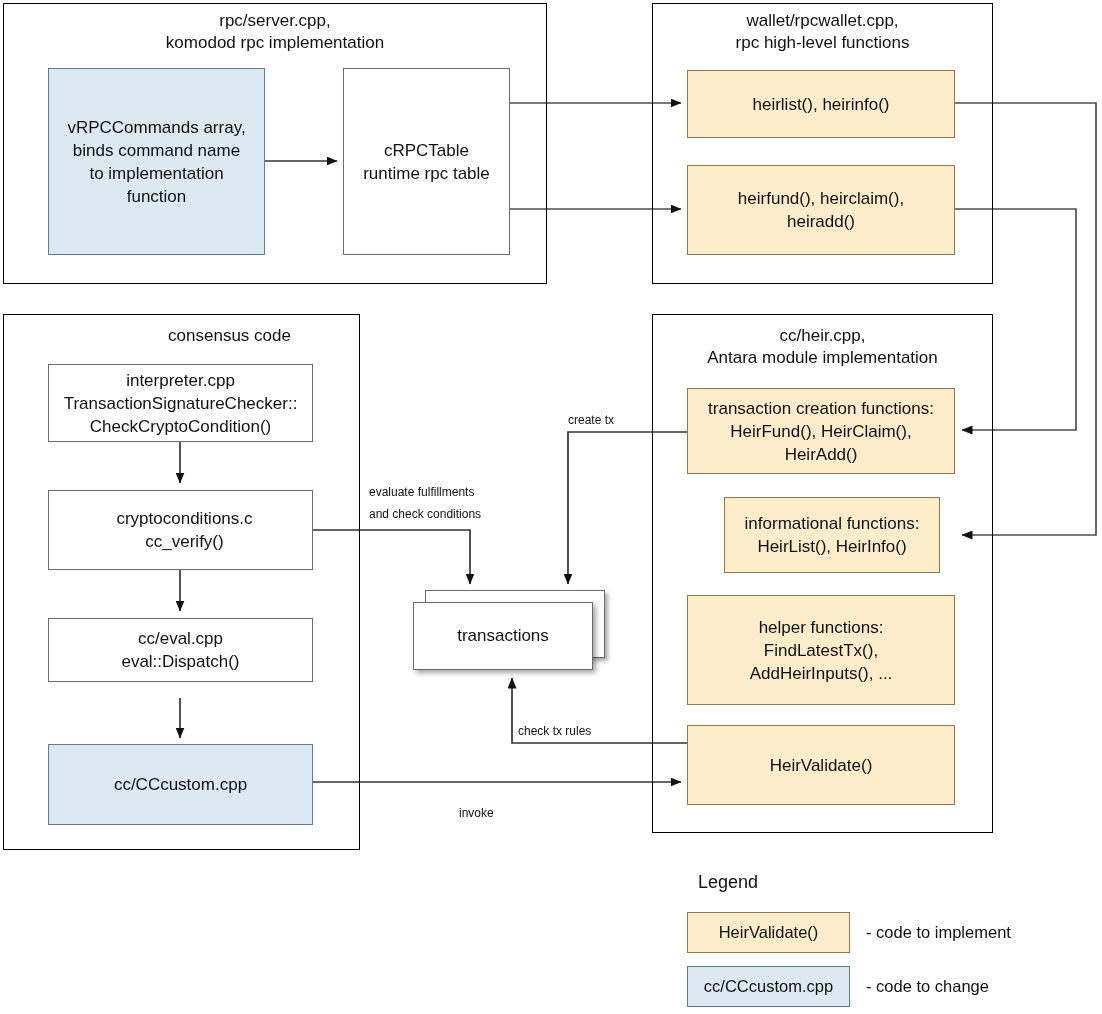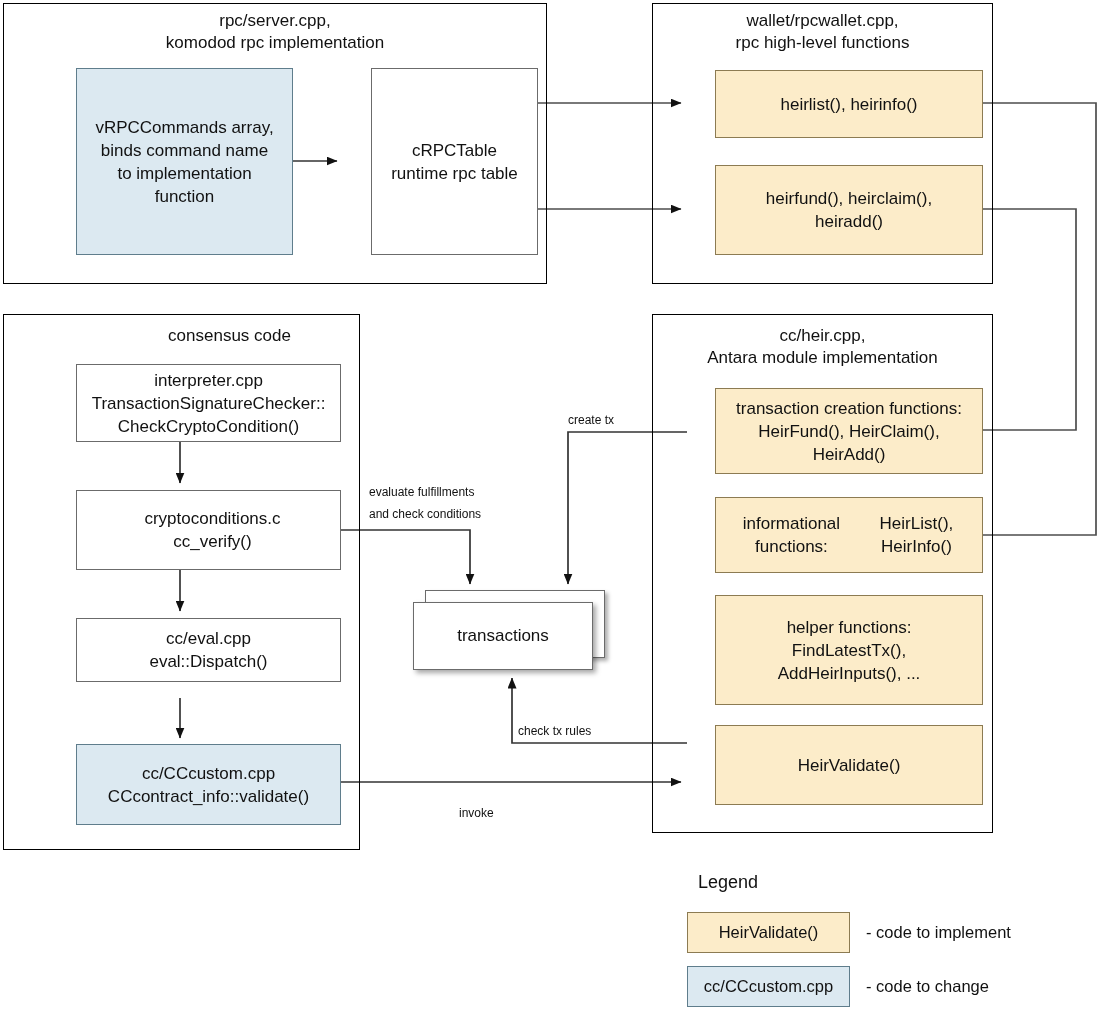--- a/index.html
+++ b/index.html
@@ -6,21 +6,21 @@
   body{width:1102px;height:1014px;position:relative;
        font-family:"Liberation Sans", sans-serif;
        color:#1a1a1a;-webkit-font-smoothing:antialiased;}
   #stage{position:absolute;left:0;top:0;width:1102px;height:1014px;overflow:hidden;}
 
   .group{position:absolute;border:1.6px solid #000;background:transparent;box-sizing:border-box;}
   .group-title{position:absolute;text-align:center;font-size:17px;line-height:22px;color:#111;}
 
   .node{position:absolute;box-sizing:border-box;display:flex;align-items:center;
         justify-content:center;text-align:center;font-size:17px;line-height:23px;
-        padding:4px 8px;color:#111;margin-left:28px;}
+        padding:4px 8px;color:#111;}
   .node.plain{background:#ffffff;border:1.4px solid #6b6b6b;}
   .node.impl{background:#fcecc9;border:1.4px solid #8c7b52;}
   .node.change{background:#dce9f1;border:1.4px solid #5f7d8c;}
 
   .stackback{position:absolute;background:#ffffff;border:1.4px solid #6b6b6b;
              box-shadow:3px 3px 4px rgba(0,0,0,.32);box-sizing:border-box;}
   .stackfront{position:absolute;background:#ffffff;border:1.4px solid #6b6b6b;
               box-shadow:3px 3px 5px rgba(0,0,0,.35);box-sizing:border-box;
               display:flex;align-items:center;justify-content:center;font-size:17px;color:#111;}
 
@@ -123,36 +123,35 @@
     <div>cc_verify()</div>
   </div>
 
   <div class="node plain" style="left:48px;top:618px;width:265px;height:64px;flex-direction:column;">
     <div>cc/eval.cpp</div>
     <div>eval::Dispatch()</div>
   </div>
 
   <div class="node change" style="left:48px;top:744px;width:265px;height:81px;flex-direction:column;">
     <div>cc/CCcustom.cpp</div>
-    <div>CCcontract_info::validate()</div>
   </div>
 
   <div class="group" style="left:652px;top:314px;width:341px;height:519px;"></div>
   <div class="group-title" style="left:652px;top:325px;width:341px;">
     <div>cc/heir.cpp,</div>
     <div>Antara module implementation</div>
   </div>
 
   <div class="node impl" style="left:687px;top:388px;width:268px;height:86px;flex-direction:column;">
     <div>transaction creation functions:</div>
     <div>HeirFund(), HeirClaim(),</div>
     <div>HeirAdd()</div>
   </div>
 
-  <div class="node impl" style="left:687px;top:497px;width:268px;height:76px;flex-direction:row;">
+  <div class="node impl" style="left:724px;top:497px;width:216px;height:76px;flex-direction:column;">
     <div>informational functions:</div>
     <div>HeirList(), HeirInfo()</div>
   </div>
 
   <div class="node impl" style="left:687px;top:595px;width:268px;height:110px;flex-direction:column;">
     <div>helper functions:</div>
     <div>FindLatestTx(),</div>
     <div>AddHeirInputs(), ...</div>
   </div>
 

